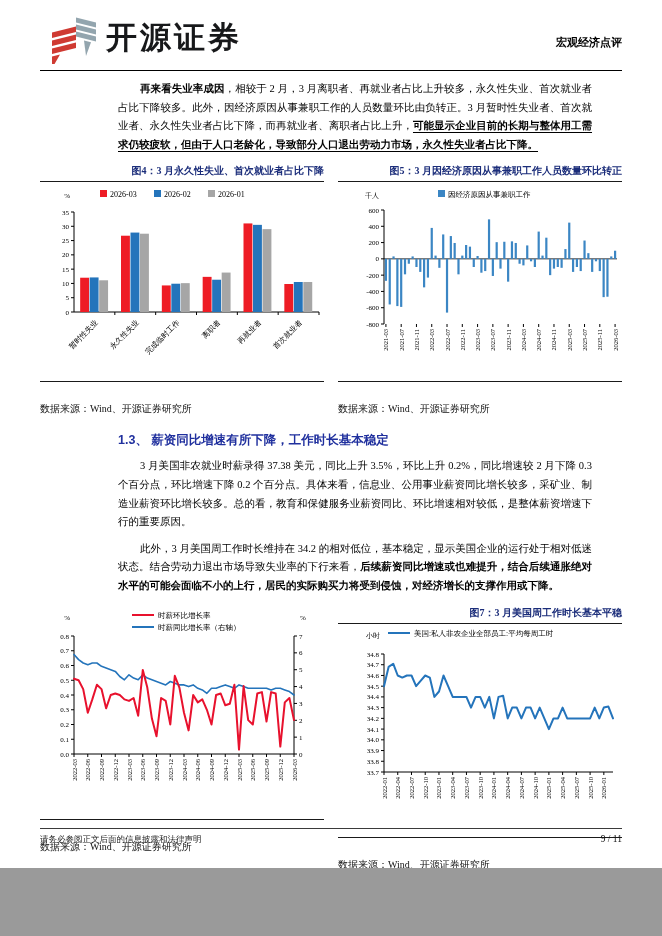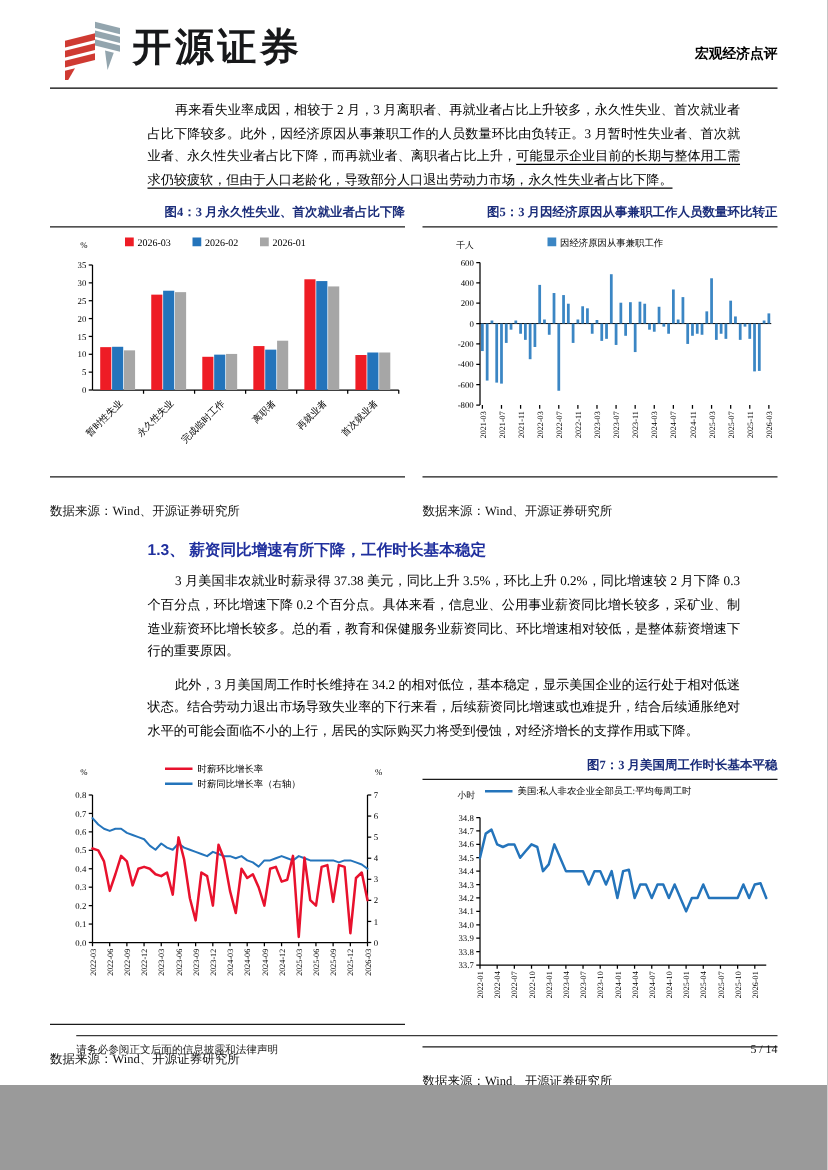--- a/index.html
+++ b/index.html
@@ -6,32 +6,32 @@
   .page{width:662px;height:868px;background:#ffffff;position:relative;margin:0 auto;
         font-family:"Liberation Serif","DejaVu Serif",serif;color:#000;overflow:hidden;}
   .header{position:absolute;left:40px;right:40px;top:10px;height:60px;border-bottom:1.5px solid #000;}
   .logo{position:absolute;left:6px;top:2px;display:flex;align-items:center;gap:8px;}
   .brand{font-family:"Liberation Sans","DejaVu Sans",sans-serif;font-weight:bold;font-size:31px;
          letter-spacing:3px;color:#17181a;}
   .doc-type{position:absolute;right:0;bottom:20px;font-weight:bold;font-size:11px;color:#000;}
   .bodycol{position:absolute;left:40px;right:40px;top:72px;}
   .para{margin:8px 0 0 0;padding:0 30px 0 78px;font-size:10.5px;line-height:18.6px;
         text-align:justify;text-indent:22px;}
-  .b{font-weight:normal;}
+  .b{font-weight:bold;}
   .u{text-decoration:underline;text-underline-offset:3px;}
   .section{margin:16px 0 0 0;padding-left:78px;font-size:12.5px;font-weight:bold;color:#20309e;
            font-family:"Liberation Sans","DejaVu Sans",sans-serif;}
   .figrow{display:flex;gap:14px;margin-top:10px;}
   .fig{width:284px;}
   .fig-title{font-size:10px;font-weight:bold;color:#1b2d7a;padding-bottom:4px;
              border-bottom:1.2px solid #1a1a1a;line-height:13px;text-align:right;}
   .fig-chart{display:block;}
   .fig-source{border-top:1px solid #1a1a1a;margin-top:1px;padding-top:20px;font-size:10px;color:#111;}
   .footer{position:absolute;left:40px;right:40px;bottom:22px;border-top:1.5px solid #3a3a3a;
-          padding-top:5px;display:flex;justify-content:space-between;align-items:baseline;margin-left:21px;}
+          padding-top:5px;display:flex;justify-content:space-between;align-items:baseline;}
   .disc{font-size:8.5px;color:#222;}
   .pageno{font-size:9.5px;color:#111;}
 </style>
 </head>
 <body>
 
 <div class="page">
 
   <div class="header">
     <div class="logo">
@@ -402,16 +402,16 @@
             <polyline points="46.0,62.2 50.6,42.9 55.2,39.7 59.7,51.5 64.3,53.6 68.9,51.5 73.5,51.5 78.1,62.2 82.6,56.8 87.2,51.5 91.8,53.6 96.4,72.9 101.0,67.5 105.5,51.5 110.1,62.2 114.7,72.9 119.3,72.9 123.9,72.9 128.4,72.9 133.0,83.6 137.6,72.9 142.2,72.9 146.8,83.6 151.3,72.9 155.9,94.4 160.5,72.9 165.1,71.8 169.7,94.4 174.2,83.6 178.8,83.6 183.4,94.4 188.0,83.6 192.6,83.6 197.1,94.4 201.7,83.6 206.3,94.4 210.9,105.1 215.5,94.4 220.0,94.4 224.6,83.6 229.2,94.4 233.8,94.4 238.4,94.4 242.9,94.4 247.5,94.4 252.1,94.4 256.7,83.6 261.3,94.4 265.8,83.6 270.4,82.6 275.0,94.4" fill="none" stroke="#2474bb" stroke-width="2" stroke-linejoin="round" stroke-linecap="round"></polyline>
           </svg>
         <div class="fig-source">数据来源：Wind、开源证券研究所</div>
       </figure>
     </div>
 
   </div>
 
   <div class="footer">
     <span class="disc">请务必参阅正文后面的信息披露和法律声明</span>
-    <span class="pageno">5 / 14</span>
+    <span class="pageno">9 / 11</span>
   </div>
 
 </div>
 
 </body></html>

